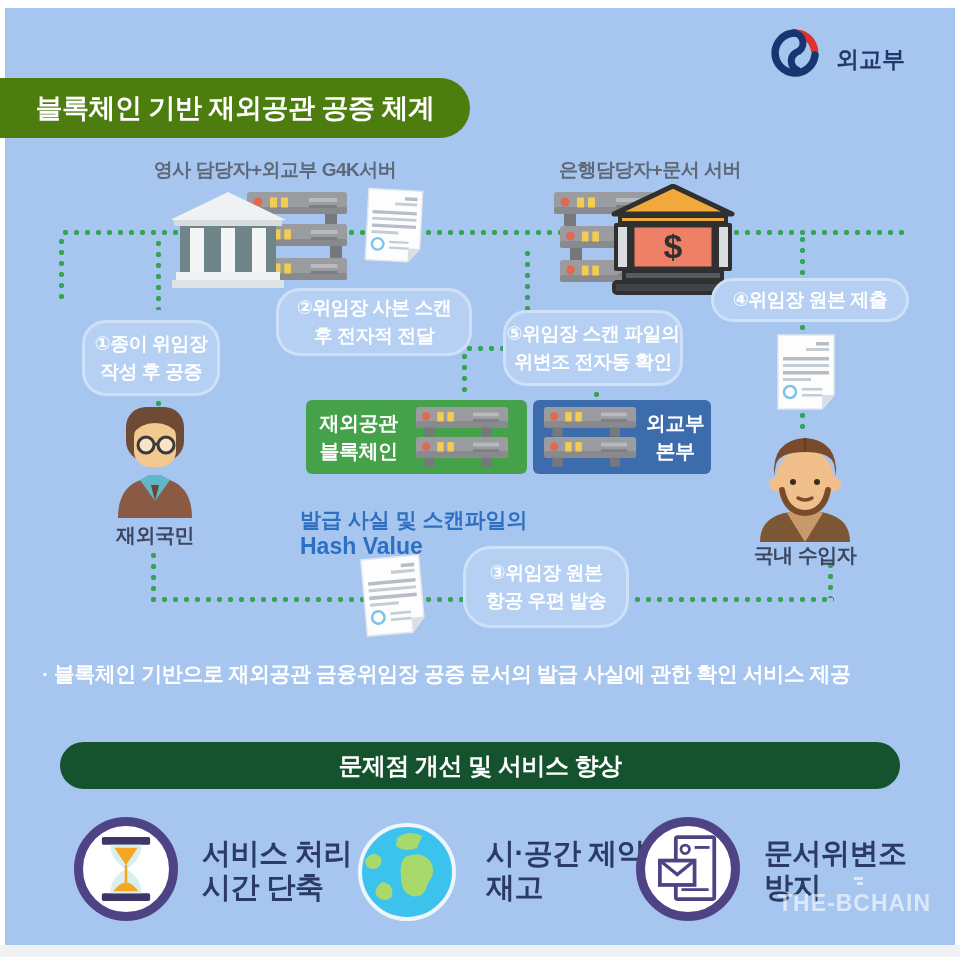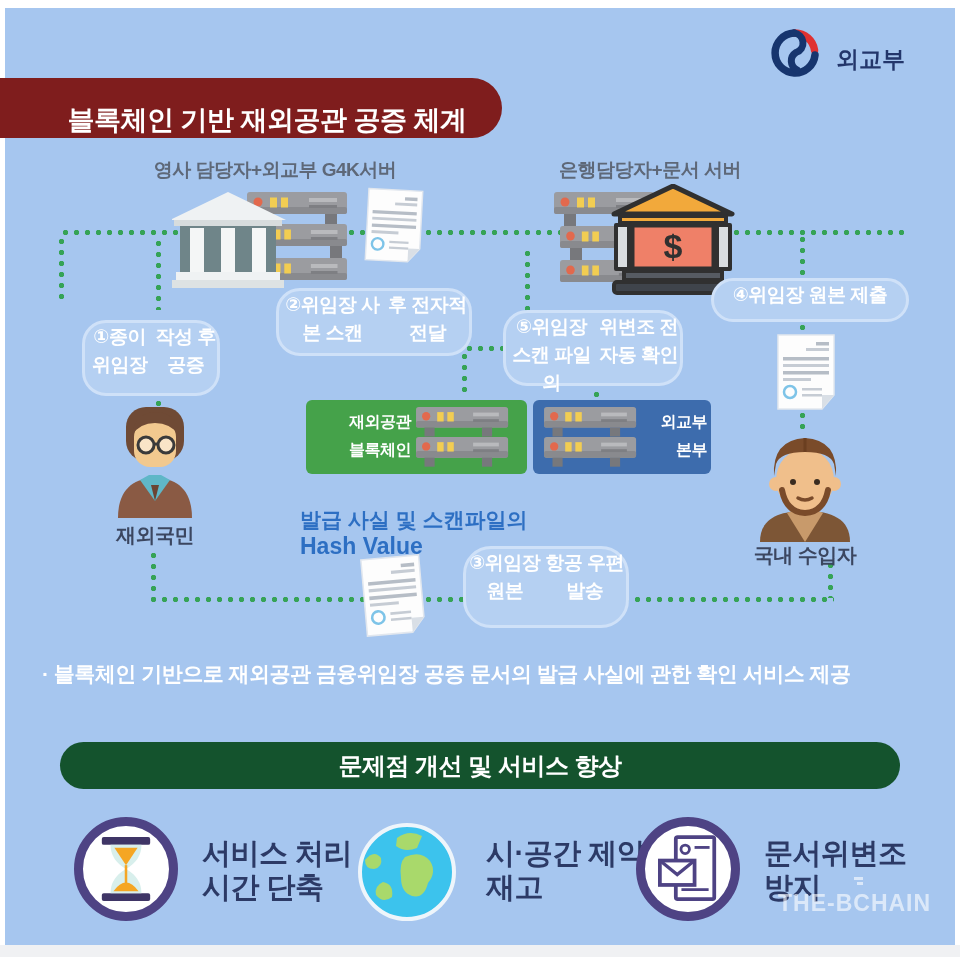--- a/index.html
+++ b/index.html
@@ -2,39 +2,39 @@
 <html><head>
 <meta charset="utf-8">
 <style>
   html,body{margin:0;padding:0;}
   body{font-family:"Liberation Sans","DejaVu Sans",sans-serif;background:#fff;}
   .canvas{position:relative;width:960px;height:957px;background:#fff;overflow:hidden;}
   .panel{position:absolute;left:5px;top:8px;width:950px;height:937px;background:#a6c6ef;}
   .strip{position:absolute;left:0;top:945px;width:960px;height:12px;background:#f0f1f3;}
 
   
-  .banner{position:absolute;left:0;top:78px;width:470px;height:60px;background:#7f1d1d;
-          border-radius:0 30px 30px 0;display:flex;align-items:flex-end;justify-content:center;z-index:4;padding-left:32px;}
+  .banner{position:absolute;left:0;top:78px;width:470px;height:60px;background:#4d7c0f;
+          border-radius:0 30px 30px 0;display:flex;align-items:center;justify-content:center;z-index:4;}
   .banner span{color:#fff;font-size:27px;font-weight:bold;letter-spacing:-0.5px;}
 
   
   .ministry{position:absolute;left:836px;top:44px;font-size:23px;font-weight:bold;color:#23366b;z-index:4;}
 
   
   .glabel{position:absolute;font-size:19px;font-weight:bold;color:#5e6878;text-align:center;z-index:4;letter-spacing:-0.5px;}
 
   
   .bubble{position:absolute;background:#b5d0f2;border:3px solid #cfe1f8;border-radius:24px;
           color:#fff;font-weight:bold;text-align:center;z-index:3;
-          display:flex;flex-direction:row;justify-content:center;box-sizing:border-box;}
+          display:flex;flex-direction:column;justify-content:center;box-sizing:border-box;}
   .bubble span{display:block;line-height:28px;font-size:19px;letter-spacing:-0.5px;}
 
   
   .sbox{position:absolute;border-radius:6px;z-index:3;display:flex;align-items:center;box-sizing:border-box;}
-  .sbox .btxt{color:#fff;font-weight:bold;font-size:16px;line-height:28px;text-align:right;letter-spacing:-0.5px;font-family:Liberation Mono, monospace;}
+  .sbox .btxt{color:#fff;font-weight:bold;font-size:20px;line-height:28px;text-align:center;letter-spacing:-0.5px;}
 
   .hashcap{position:absolute;left:300px;top:506px;width:420px;text-align:left;z-index:3;
            color:#2d6fc3;font-weight:bold;font-size:21px;line-height:27px;}
 
   .plabel{position:absolute;font-size:20px;font-weight:bold;color:#3b4660;text-align:center;z-index:3;letter-spacing:-0.5px;}
 
   
   .dh{position:absolute;height:7px;z-index:1;background-image:radial-gradient(circle at 3.5px 3.5px,#36a356 2.4px,transparent 3px);background-size:11px 7px;background-repeat:repeat-x;}
   .dv{position:absolute;width:7px;z-index:1;background-image:radial-gradient(circle at 3.5px 3.5px,#36a356 2.4px,transparent 3px);background-size:7px 11px;background-repeat:repeat-y;}
 

